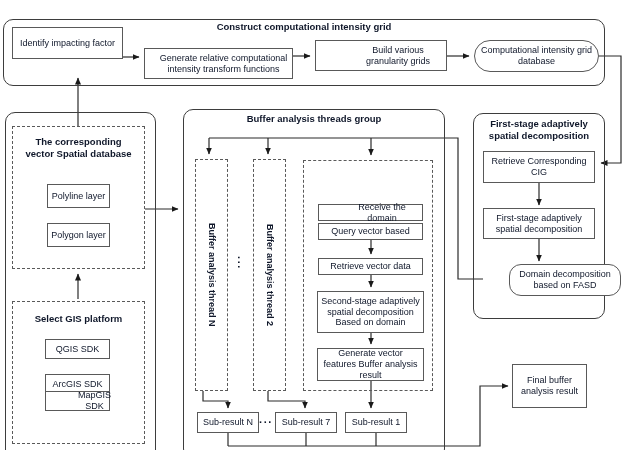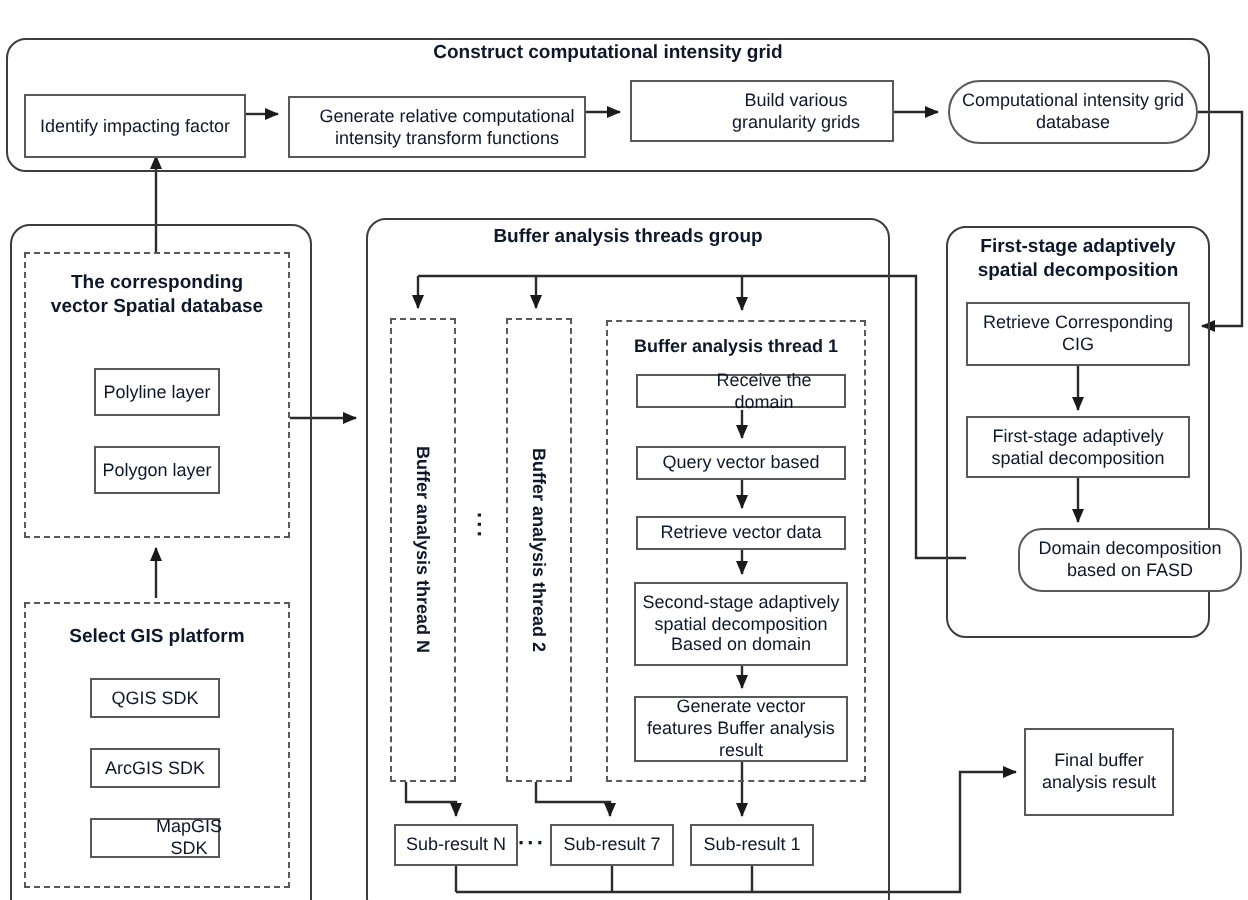--- a/index.html
+++ b/index.html
@@ -67,56 +67,55 @@
       <path d="M306,417 V430"></path>
       <path d="M376,417 V430"></path>
       <path d="M228,430 H480 V370 H508" marker-end="url(#arw)"></path>
       <path d="M539,167 V189" marker-end="url(#arw)"></path>
       <path d="M539,223 V245" marker-end="url(#arw)"></path>
     </g>
   </svg>
 
   <div class="container" style="left:3px;top:3px;width:602px;height:67px;"></div>
   <div class="gtitle" style="left:3px;top:5px;width:602px;">Construct computational intensity grid</div>
-  <div class="box" style="left:12px;top:31px;width:111px;height:32px;">Identify  impacting factor</div>
+  <div class="box" style="left:12px;top:11px;width:111px;height:32px;">Identify  impacting factor</div>
   <div class="box" style="left:144px;top:32px;width:149px;height:31px;padding-left:12px;">Generate relative computational
 intensity transform functions</div>
   <div class="box" style="left:315px;top:24px;width:132px;height:31px;padding-left:36px;">Build various granularity grids</div>
   <div class="box stadium" style="left:474px;top:24px;width:125px;height:32px;">Computational intensity grid
 database</div>
 
   <div class="container" style="left:5px;top:96px;width:151px;height:349px;"></div>
 
   <div class="dashedpanel" style="left:12px;top:110px;width:133px;height:143px;"></div>
   <div class="gtitle" style="left:12px;top:120px;width:133px;">The corresponding
 vector Spatial database</div>
   <div class="box" style="left:47px;top:168px;width:63px;height:24px;">Polyline layer</div>
   <div class="box" style="left:47px;top:207px;width:63px;height:24px;">Polygon layer</div>
 
   <div class="dashedpanel" style="left:12px;top:285px;width:133px;height:143px;"></div>
   <div class="gtitle" style="left:12px;top:297px;width:133px;">Select GIS platform</div>
   <div class="box" style="left:45px;top:323px;width:65px;height:20px;">QGIS SDK</div>
   <div class="box" style="left:45px;top:358px;width:65px;height:20px;">ArcGIS SDK</div>
-  <div class="box" style="left:45px;top:393px;width:65px;height:20px;padding-left:36px;">MapGIS SDK</div>
+  <div class="box" style="left:45px;top:375px;width:65px;height:20px;padding-left:36px;">MapGIS SDK</div>
 
   <div class="container" style="left:183px;top:93px;width:262px;height:350px;"></div>
   <div class="gtitle" style="left:183px;top:97px;width:262px;">Buffer analysis threads group</div>
 
   <div class="dashedpanel" style="left:195px;top:143px;width:33px;height:232px;"></div>
   <div class="vtext" style="left:195px;top:143px;width:33px;height:232px;">Buffer analysis thread N</div>
 
   <div class="dots vdots" style="left:233px;top:240px;">···</div>
 
   <div class="dashedpanel" style="left:253px;top:143px;width:33px;height:232px;"></div>
   <div class="vtext" style="left:253px;top:143px;width:33px;height:232px;">Buffer analysis thread 2</div>
 
   <div class="dashedpanel" style="left:303px;top:144px;width:130px;height:231px;"></div>
-  <div class="gtitle" style="left:303px;top:152px;width:130px;font-size:9px;">Buffer analysis  thread 1</div>
 
-  <div class="box" style="left:318px;top:171px;width:105px;height:17px;padding-left:25px;">Receive the domain</div>
+  <div class="box" style="left:318px;top:188px;width:105px;height:17px;padding-left:25px;">Receive the domain</div>
   <div class="box" style="left:318px;top:207px;width:105px;height:17px;">Query vector based</div>
   <div class="box" style="left:318px;top:242px;width:105px;height:17px;">Retrieve vector data</div>
   <div class="box" style="left:317px;top:275px;width:107px;height:42px;">Second-stage adaptively
 spatial decomposition
 Based on domain</div>
   <div class="box" style="left:317px;top:332px;width:107px;height:33px;">Generate vector
 features Buffer analysis
 result</div>
 
   <div class="box" style="left:197px;top:396px;width:62px;height:21px;">Sub-result N</div>

